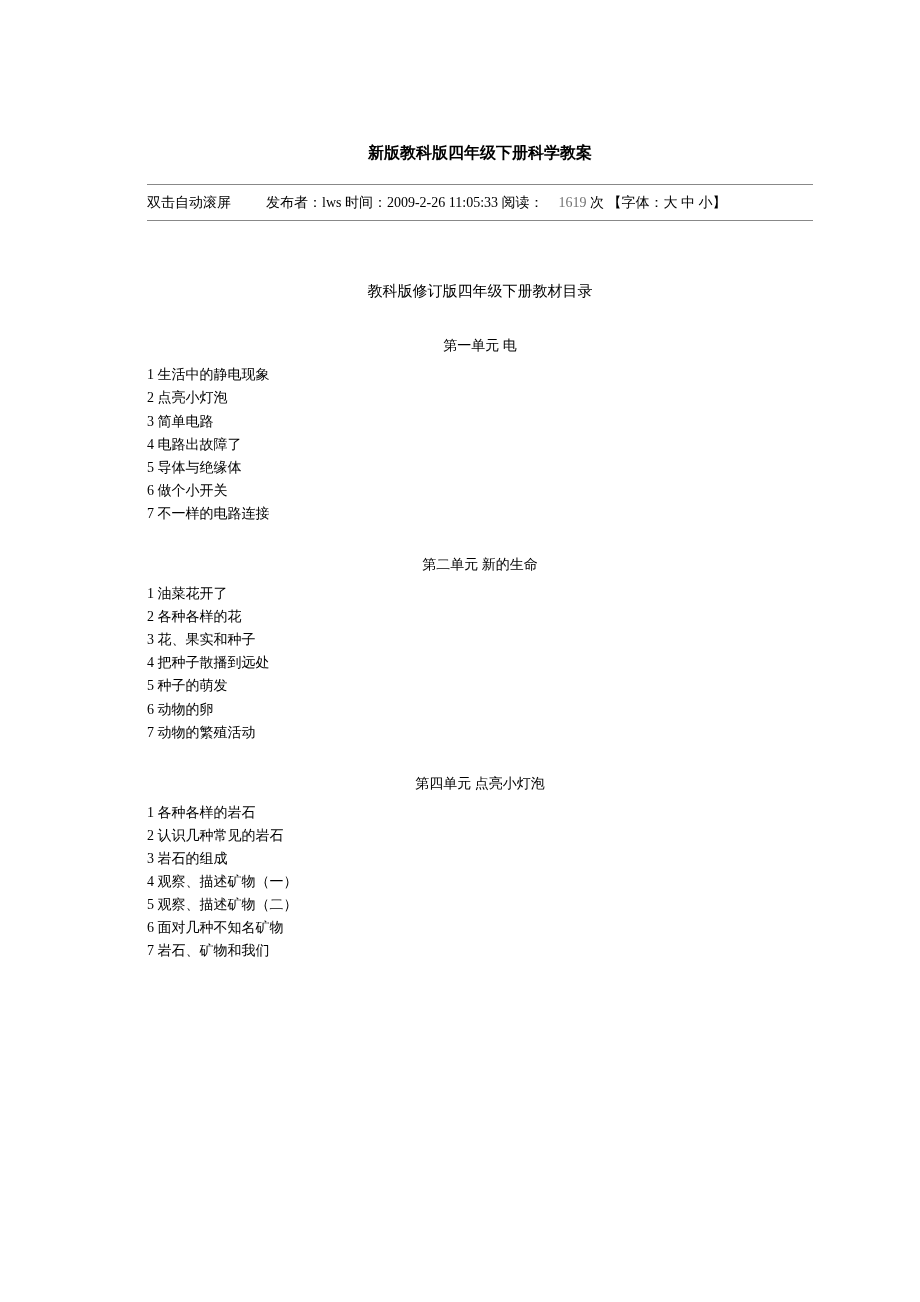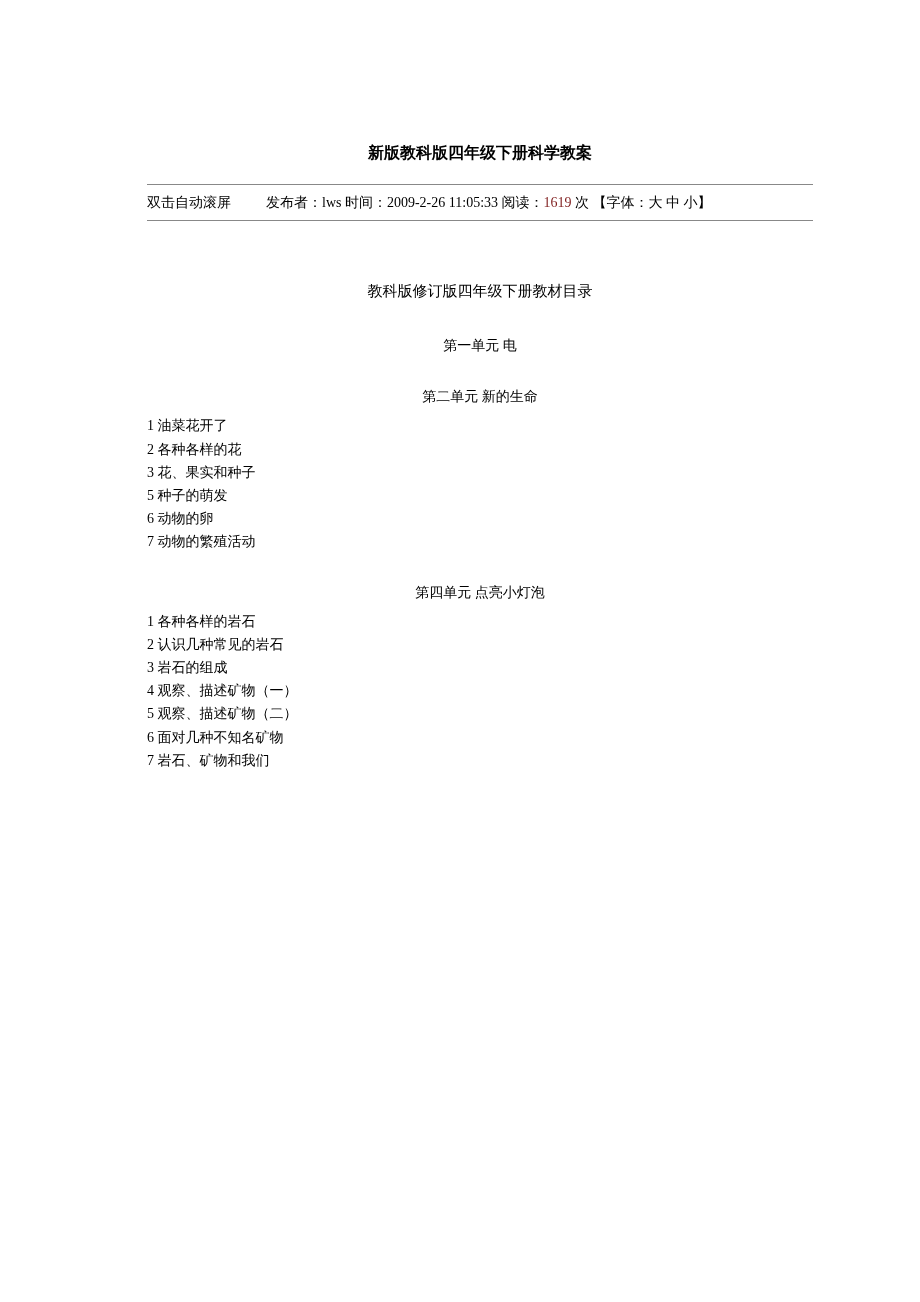--- a/index.html
+++ b/index.html
@@ -29,21 +29,22 @@
     .meta-row {
       padding: 6px 0;
       font-size: 14px;
       display: flex;
       align-items: center;
     }
     .meta-left {
       margin-right: 35px;
     }
     .read-count {
-      color: #7f1d1d;
+      color: #737373;
+      margin-left: 15px;
     }
     .font-sizes {
       display: inline;
     }
     .subtitle {
       text-align: center;
       font-weight: normal;
       font-size: 15px;
       margin-top: 58px;
       margin-bottom: 30px;
@@ -79,28 +80,38 @@
       <span>发布者：</span><span>lws</span><span> 时间：</span><span>2009-2-26 11:05:33</span><span> 阅读：</span><span class="read-count">1619</span><span> 次 </span><span class="font-sizes"><span>【字体：</span><span>大</span> <span>中</span> <span>小</span><span>】</span></span>
     </span>
   </div>
 
   <hr class="divider">
 
   <div class="subtitle">教科版修订版四年级下册教材目录</div>
 
   <div>
     <div class="unit-heading">第一单元     电</div>
+    <ul class="toc-list">
+      <li>1 生活中的静电现象</li>
+      <li>2 点亮小灯泡</li>
+      <li>3 简单电路</li>
+      <li>4 电路出故障了</li>
+      <li>5 导体与绝缘体</li>
+      <li>6 做个小开关</li>
+      <li>7 不一样的电路连接</li>
+    </ul>
   </div>
 
   <div>
     <div class="unit-heading">第二单元    新的生命</div>
     <ul class="toc-list">
       <li>1 油菜花开了</li>
       <li>2 各种各样的花</li>
       <li>3 花、果实和种子</li>
+      <li>4 把种子散播到远处</li>
       <li>5 种子的萌发</li>
       <li>6 动物的卵</li>
       <li>7 动物的繁殖活动</li>
     </ul>
   </div>
 
 
   <div>
     <div class="unit-heading">第四单元  点亮小灯泡</div>
     <ul class="toc-list">

